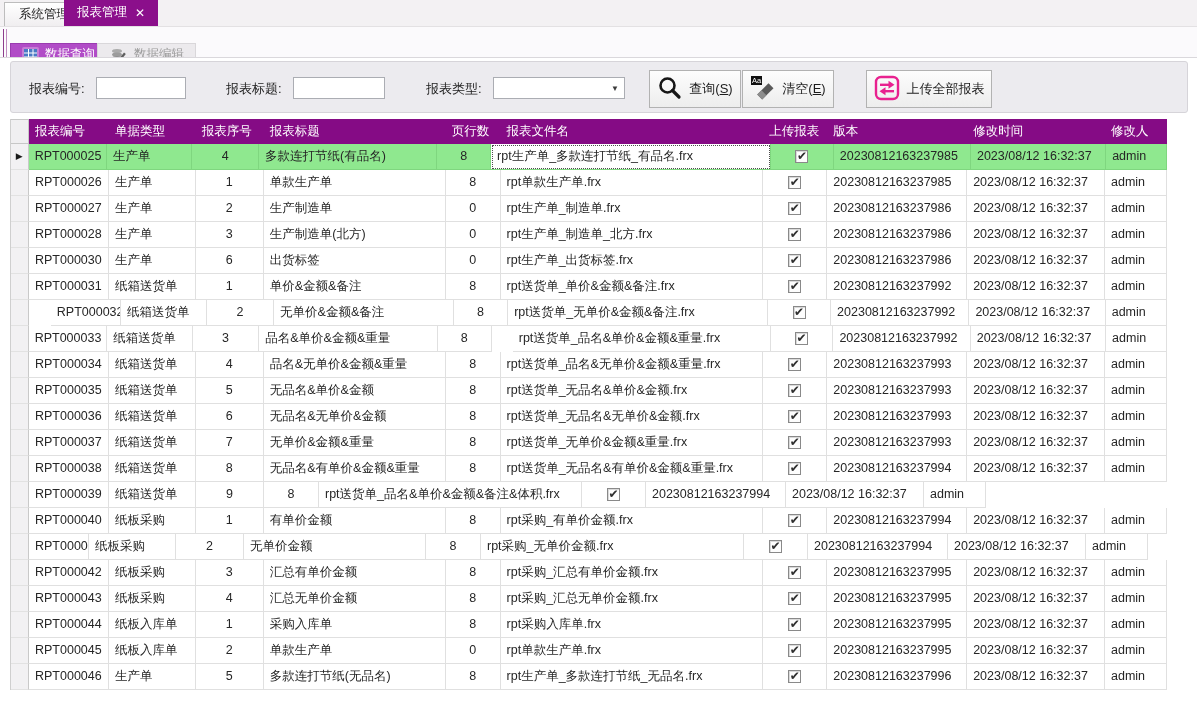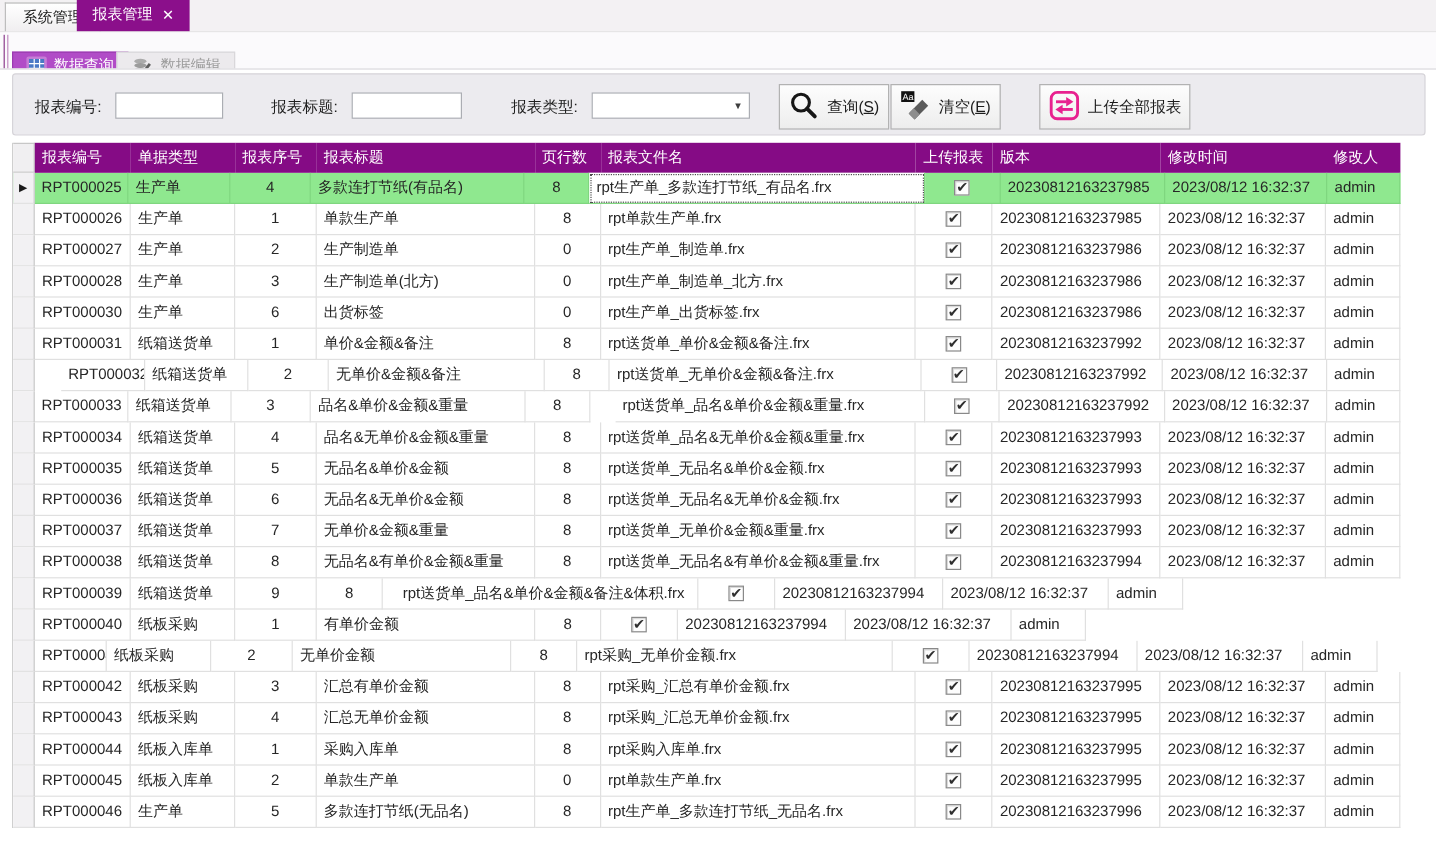--- a/index.html
+++ b/index.html
@@ -332,33 +332,34 @@
             <div class="cell" style="width: 140px;">20230812163237994</div>
             <div class="cell" style="width: 138px;">2023/08/12 16:32:37</div>
             <div class="cell" style="width: 62px;">admin</div>
           </div>
           <div class="grid-row">
             <div class="sel-cell"></div>
             <div class="cell" style="width: 80px;">RPT000039</div>
             <div class="cell" style="width: 87px;">纸箱送货单</div>
             <div class="cell center" style="width: 68px;">9</div>
             <div class="cell center" style="width: 55px;">8</div>
-            <div class="cell" style="width: 263px; text-align: center;">rpt送货单_品名&amp;单价&amp;金额&amp;备注&amp;体积.frx</div>
+            <div class="cell" style="width: 263px;">rpt送货单_品名&amp;单价&amp;金额&amp;备注&amp;体积.frx</div>
             <div class="cell center" style="width: 64px;"><span class="checkbox">✔</span></div>
             <div class="cell" style="width: 140px;">20230812163237994</div>
             <div class="cell" style="width: 138px;">2023/08/12 16:32:37</div>
             <div class="cell" style="width: 62px;">admin</div>
           </div>
           <div class="grid-row">
             <div class="sel-cell"></div>
             <div class="cell" style="width: 80px;">RPT000040</div>
             <div class="cell" style="width: 87px;">纸板采购</div>
             <div class="cell center" style="width: 68px;">1</div>
             <div class="cell" style="width: 182px;">有单价金额</div>
             <div class="cell center" style="width: 55px;">8</div>
+            <div class="cell" style="width: 263px;">rpt采购_有单价金额.frx</div>
             <div class="cell center" style="width: 64px;"><span class="checkbox">✔</span></div>
             <div class="cell" style="width: 140px;">20230812163237994</div>
             <div class="cell" style="width: 138px;">2023/08/12 16:32:37</div>
             <div class="cell" style="width: 62px;">admin</div>
           </div>
           <div class="grid-row">
             <div class="sel-cell"></div>
             <div class="cell" style="width: 60px;">RPT000041</div>
             <div class="cell" style="width: 87px;">纸板采购</div>
             <div class="cell center" style="width: 68px;">2</div>

